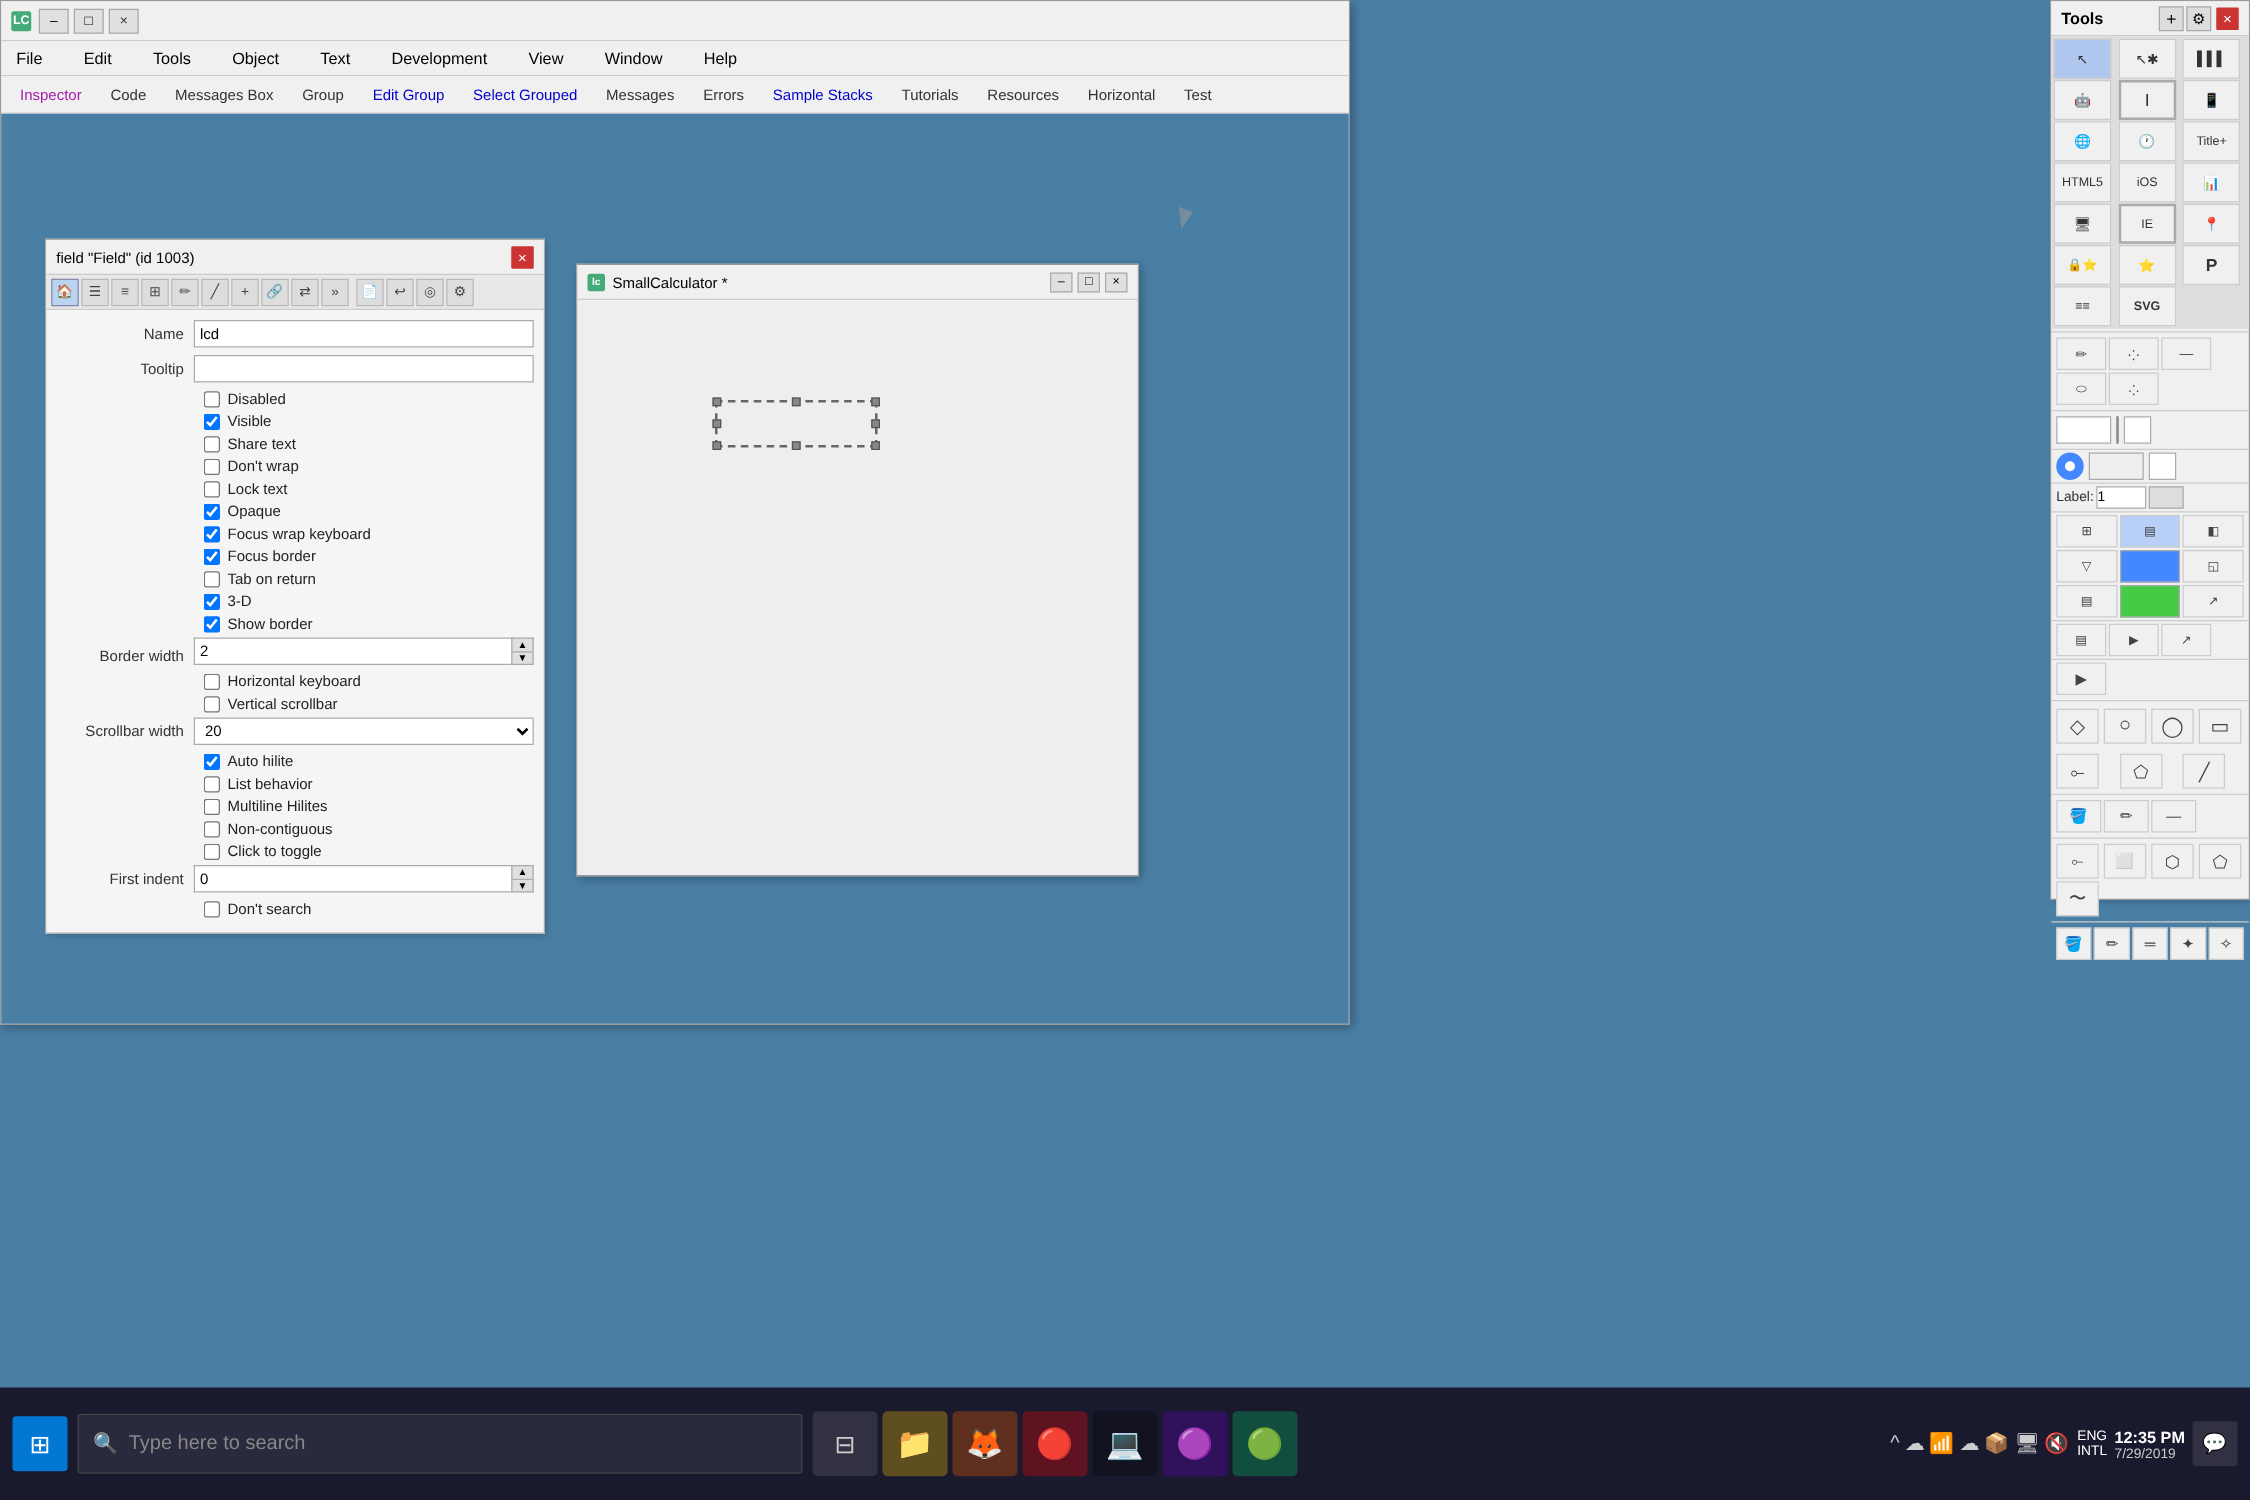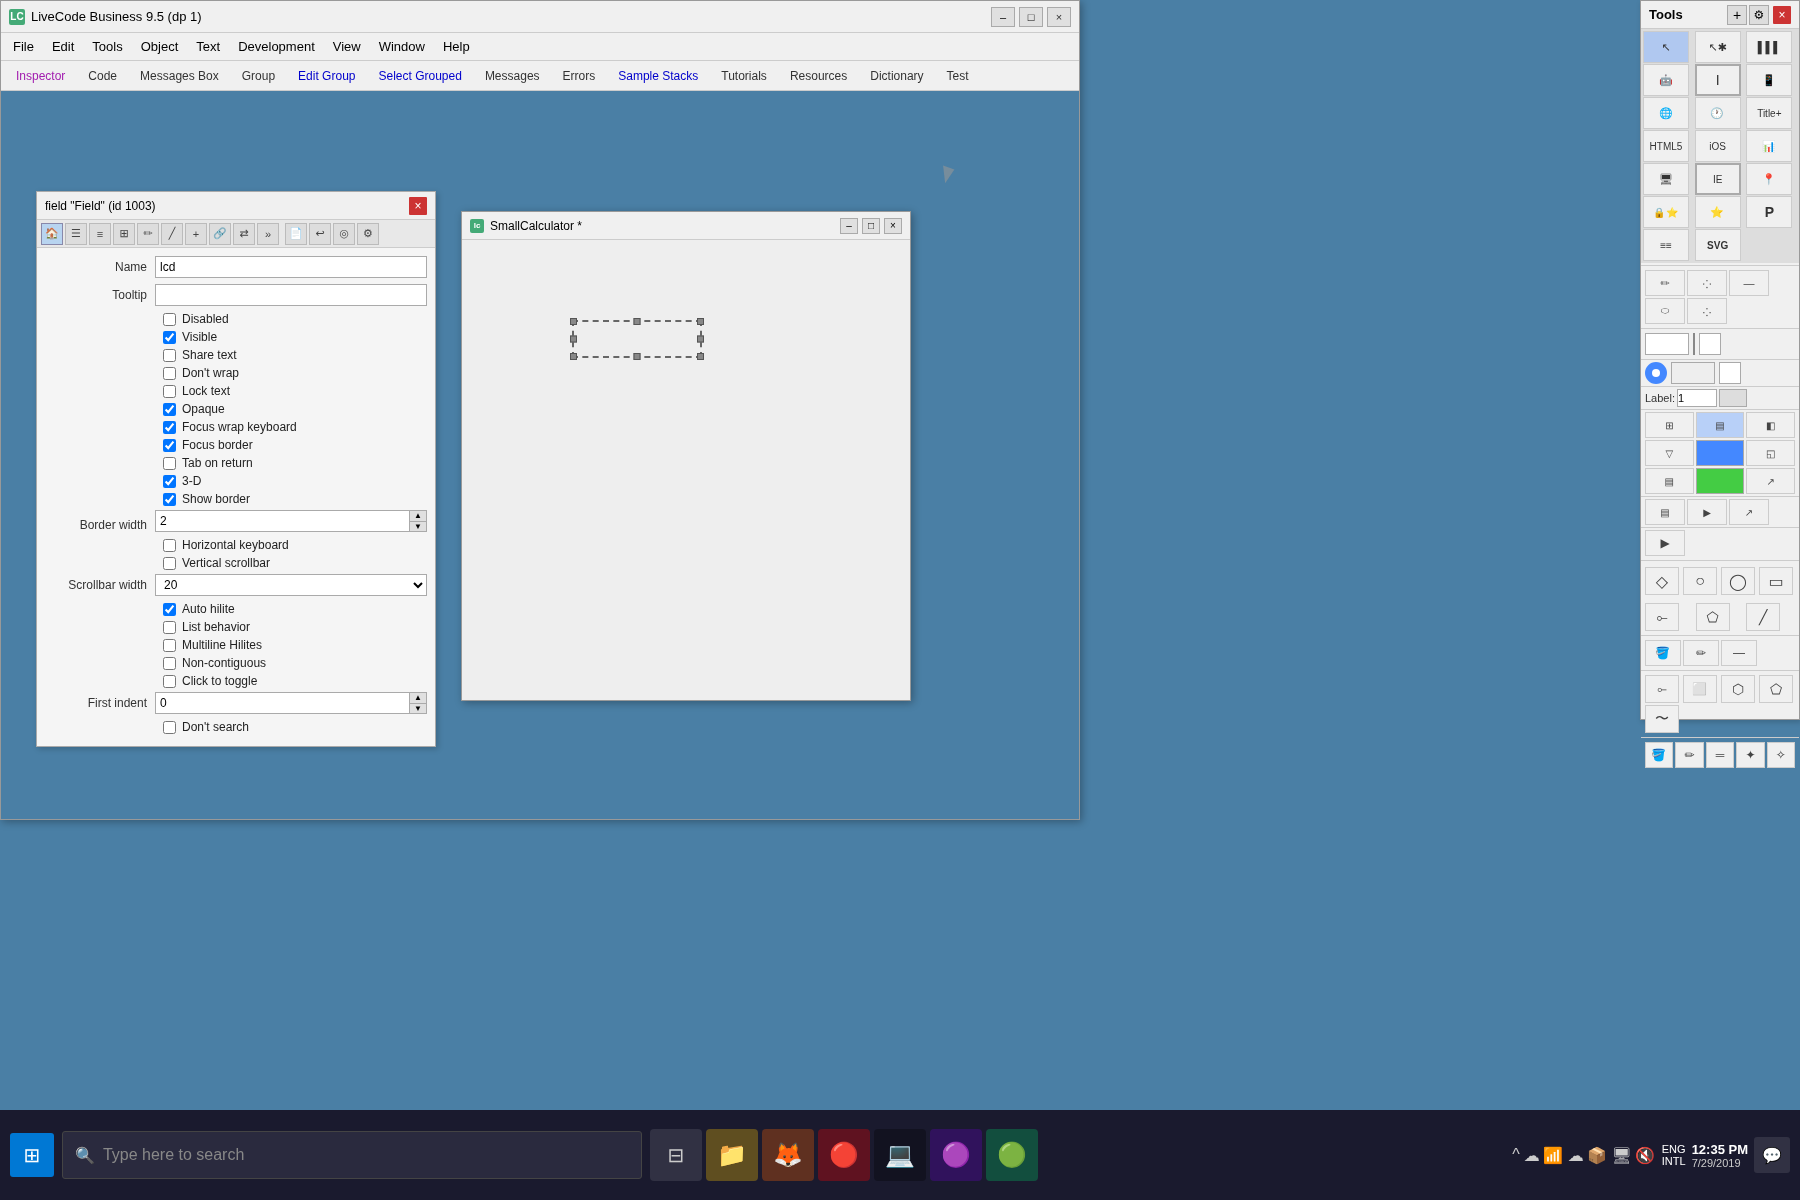--- a/index.html
+++ b/index.html
@@ -60,21 +60,21 @@
     .tb-btn.close { color: #333; }
 
     
     .menu-bar {
       background: #f0f0f0;
       height: 28px;
       display: flex;
       align-items: center;
       padding: 0 4px;
       border-bottom: 1px solid #ccc;
-      gap: 2px;
+      gap: 17px;
     }
     .menu-item {
       padding: 3px 8px;
       cursor: pointer;
       font-size: 13px;
       color: #000;
       border-radius: 2px;
     }
 
     
@@ -512,21 +512,20 @@
   </style>
 </head>
 <body>
 
 <div class="main-window">
 
   <div class="title-bar">
     <div class="title-bar-icon">
       <span>LC</span>
     </div>
-    <span class="title-bar-text">LiveCode Business 9.5 (dp 1)</span>
     <div class="title-bar-buttons">
       <button class="tb-btn">–</button>
       <button class="tb-btn">□</button>
       <button class="tb-btn close">×</button>
     </div>
   </div>
 
   <div class="menu-bar">
     <span class="menu-item">File</span>
     <span class="menu-item">Edit</span>
@@ -544,21 +543,21 @@
     <span class="tab-item">Code</span>
     <span class="tab-item">Messages Box</span>
     <span class="tab-item">Group</span>
     <span class="tab-item highlighted">Edit Group</span>
     <span class="tab-item highlighted">Select Grouped</span>
     <span class="tab-item">Messages</span>
     <span class="tab-item">Errors</span>
     <span class="tab-item highlighted">Sample Stacks</span>
     <span class="tab-item">Tutorials</span>
     <span class="tab-item">Resources</span>
-    <span class="tab-item">Dictionary</span>
+    <span class="tab-item">Horizontal</span>
     <span class="tab-item">Test</span>
   </div>
 
   <div class="desktop-area">
 
     <div class="inspector-panel">
       <div class="inspector-title">
         <span class="inspector-title-text">field "Field" (id 1003)</span>
         <button class="inspector-close-btn">×</button>
       </div>

